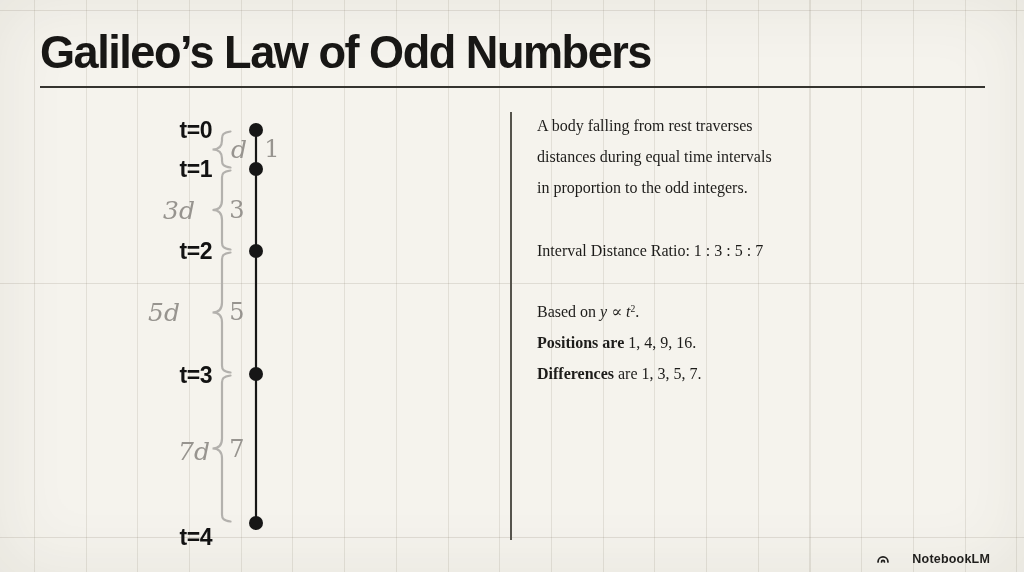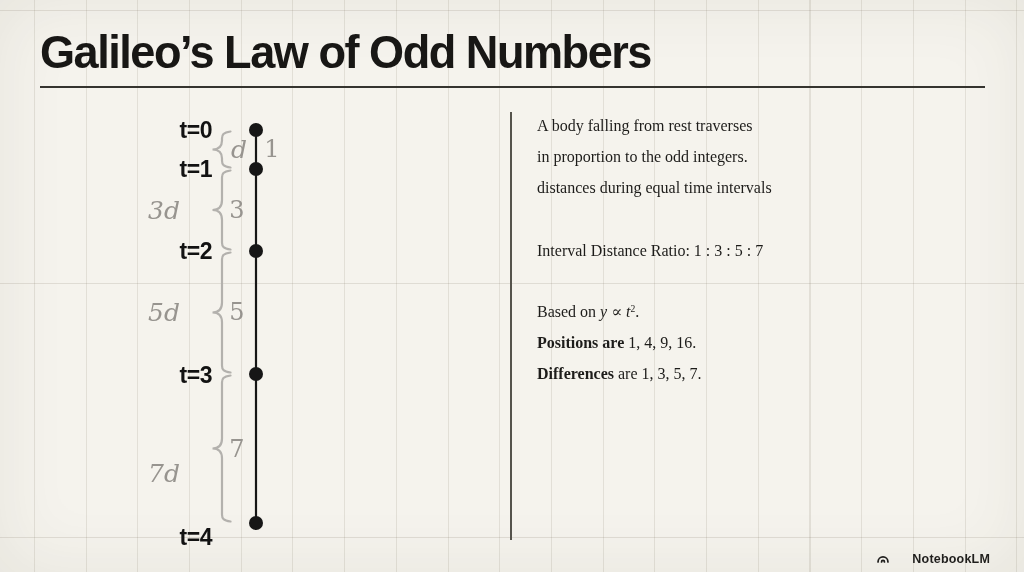--- a/index.html
+++ b/index.html
@@ -90,37 +90,37 @@
         <circle cx="256" cy="515" r="7" fill="#161616"></circle>
       </svg>
 
     <div class="tl" style="top:122px">t=0</div>
     <div class="tl" style="top:161px">t=1</div>
     <div class="tl" style="top:243px">t=2</div>
     <div class="tl" style="top:367px">t=3</div>
     <div class="tl" style="top:529px">t=4</div>
 
     <div class="gl var" style="left:226px;top:141px;width:26px;text-align:center">d</div>
-    <div class="gl var" style="left:148px;top:202px;width:62px;text-align:left">3d</div>
+    <div class="gl var" style="left:148px;top:202px;width:62px;text-align:center">3d</div>
     <div class="gl var" style="left:148px;top:304px;width:62px;">5d</div>
-    <div class="gl var" style="left:148px;top:465px;width:62px;">7d</div>
+    <div class="gl var" style="left:148px;top:443px;width:62px;text-align:right">7d</div>
 
     <div class="gl num" style="left:258px;top:141px;width:28px;text-align:center">1</div>
     <div class="gl num" style="left:223px;top:202px;width:28px;text-align:center">3</div>
     <div class="gl num" style="left:223px;top:304px;width:28px;text-align:center">5</div>
     <div class="gl num" style="left:223px;top:441px;width:28px;text-align:center">7</div>
   </div>
 
   <div class="divider"></div>
 
   <div class="panel">
     <div class="p-block p-desc">
       <div>A body falling from rest traverses</div>
+      <div>distances during equal time intervals</div>
       <div>in proportion to the odd integers.</div>
-      <div>distances during equal time intervals</div>
     </div>
 
     <div class="p-block p-ratio">Interval Distance Ratio: 1 : 3 : 5 : 7</div>
 
     <div class="p-block p-deriv">
       <div><span>Based on </span><span class="it">y</span><span> ∝ </span><span class="it">t</span><sup>2</sup><span>.</span></div>
       <div><span class="bold">Positions are</span><span> 1, 4, 9, 16.</span></div>
       <div><span class="bold">Differences</span><span> are 1, 3, 5, 7.</span></div>
     </div>
   </div>

